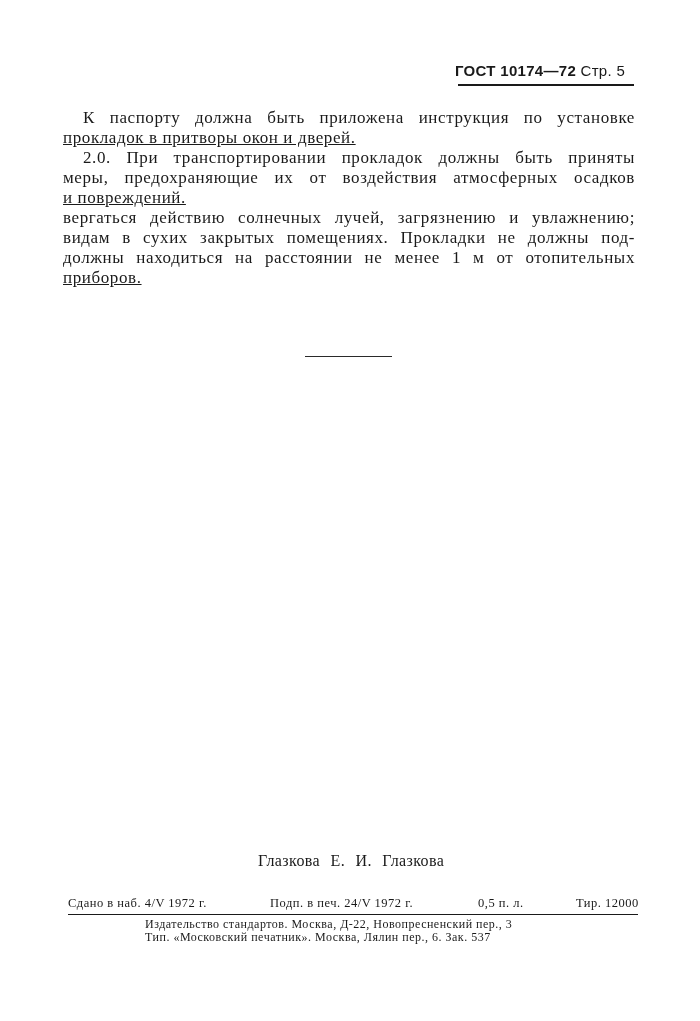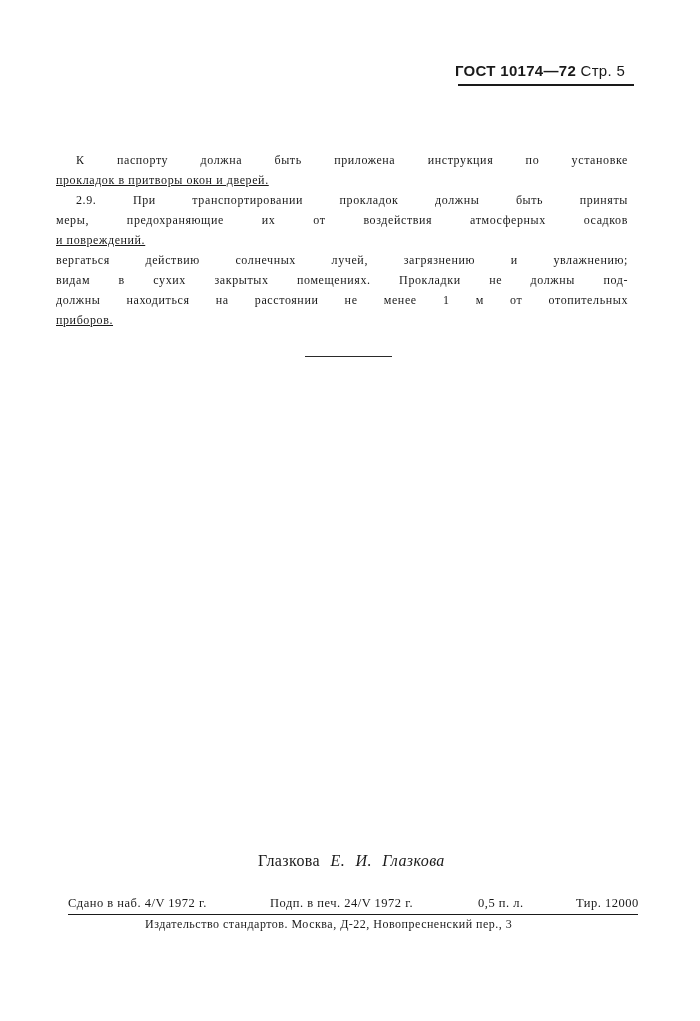--- a/index.html
+++ b/index.html
@@ -40,27 +40,26 @@
       position: absolute;
       left: 458px;
       top: 84px;
       width: 176px;
       height: 2px;
       background: #1a1a1a;
     }
     
     .body-text {
       position: absolute;
-      left: 56px;
+      left: 63px;
       top: 108px;
       width: 572px;
-      font-size: 12px;
+      font-size: 17px;
       line-height: 20px;
       letter-spacing: 0.6px;
-      margin-top: 42px;
     }
     .body-text p {
       margin: 0;
       text-align: justify;
       text-indent: 20px;
       hyphens: manual;
     }
     .body-text p .line {
       display: block;
       text-align: justify;
@@ -85,21 +84,20 @@
     
     .editor {
       position: absolute;
       left: 258px;
       top: 852px;
       font-size: 16px;
       letter-spacing: 0.4px;
       white-space: nowrap;
     }
     .editor .name {
-      font-style: italic;
       margin-left: 6px;
       word-spacing: 6px;
     }
     
     .imprint-row {
       position: absolute;
       left: 68px;
       top: 896px;
       width: 570px;
       font-size: 12.5px;
@@ -141,21 +139,21 @@
     <span class="page-label">Стр. 5</span>
   </div>
   <div class="header-rule"></div>
 
   <div class="body-text">
     <p>
       <span class="line first">К паспорту должна быть приложена инструкция по установке</span>
       <span class="line last">прокладок в притворы окон и дверей.</span>
     </p>
     <p>
-      <span class="line first">2.9. При транспортировании прокладок должны быть приняты</span>
+      <span class="line first">2.0. При транспортировании прокладок должны быть приняты</span>
       <span class="line">меры, предохраняющие их от воздействия атмосферных осадков</span>
       <span class="line last">и повреждений.</span>
     </p>
     <p>
       <span class="line">вергаться действию солнечных лучей, загрязнению и увлажнению;</span>
       <span class="line">видам в сухих закрытых помещениях. Прокладки не должны под-</span>
       <span class="line">должны находиться на расстоянии не менее 1 м от отопительных</span>
       <span class="line last">приборов.</span>
     </p>
   </div>
@@ -170,15 +168,16 @@
   <div class="imprint-row">
     <span style="left:0px;">Сдано в наб. 4/V 1972 г.</span>
     <span style="left:202px;">Подп. в печ. 24/V 1972 г.</span>
     <span style="left:410px;">0,5 п. л.</span>
     <span style="left:508px;text-align:center;">Тир. 12000</span>
   </div>
   <div class="imprint-rule"></div>
 
   <div class="publisher">
     <div>Издательство стандартов. Москва, Д-22, Новопресненский пер., 3</div>
+    <div>Тип. «Московский печатник». Москва, Лялин пер., 6. Зак. 537</div>
   </div>
 
 </div>
 
 </body></html>

